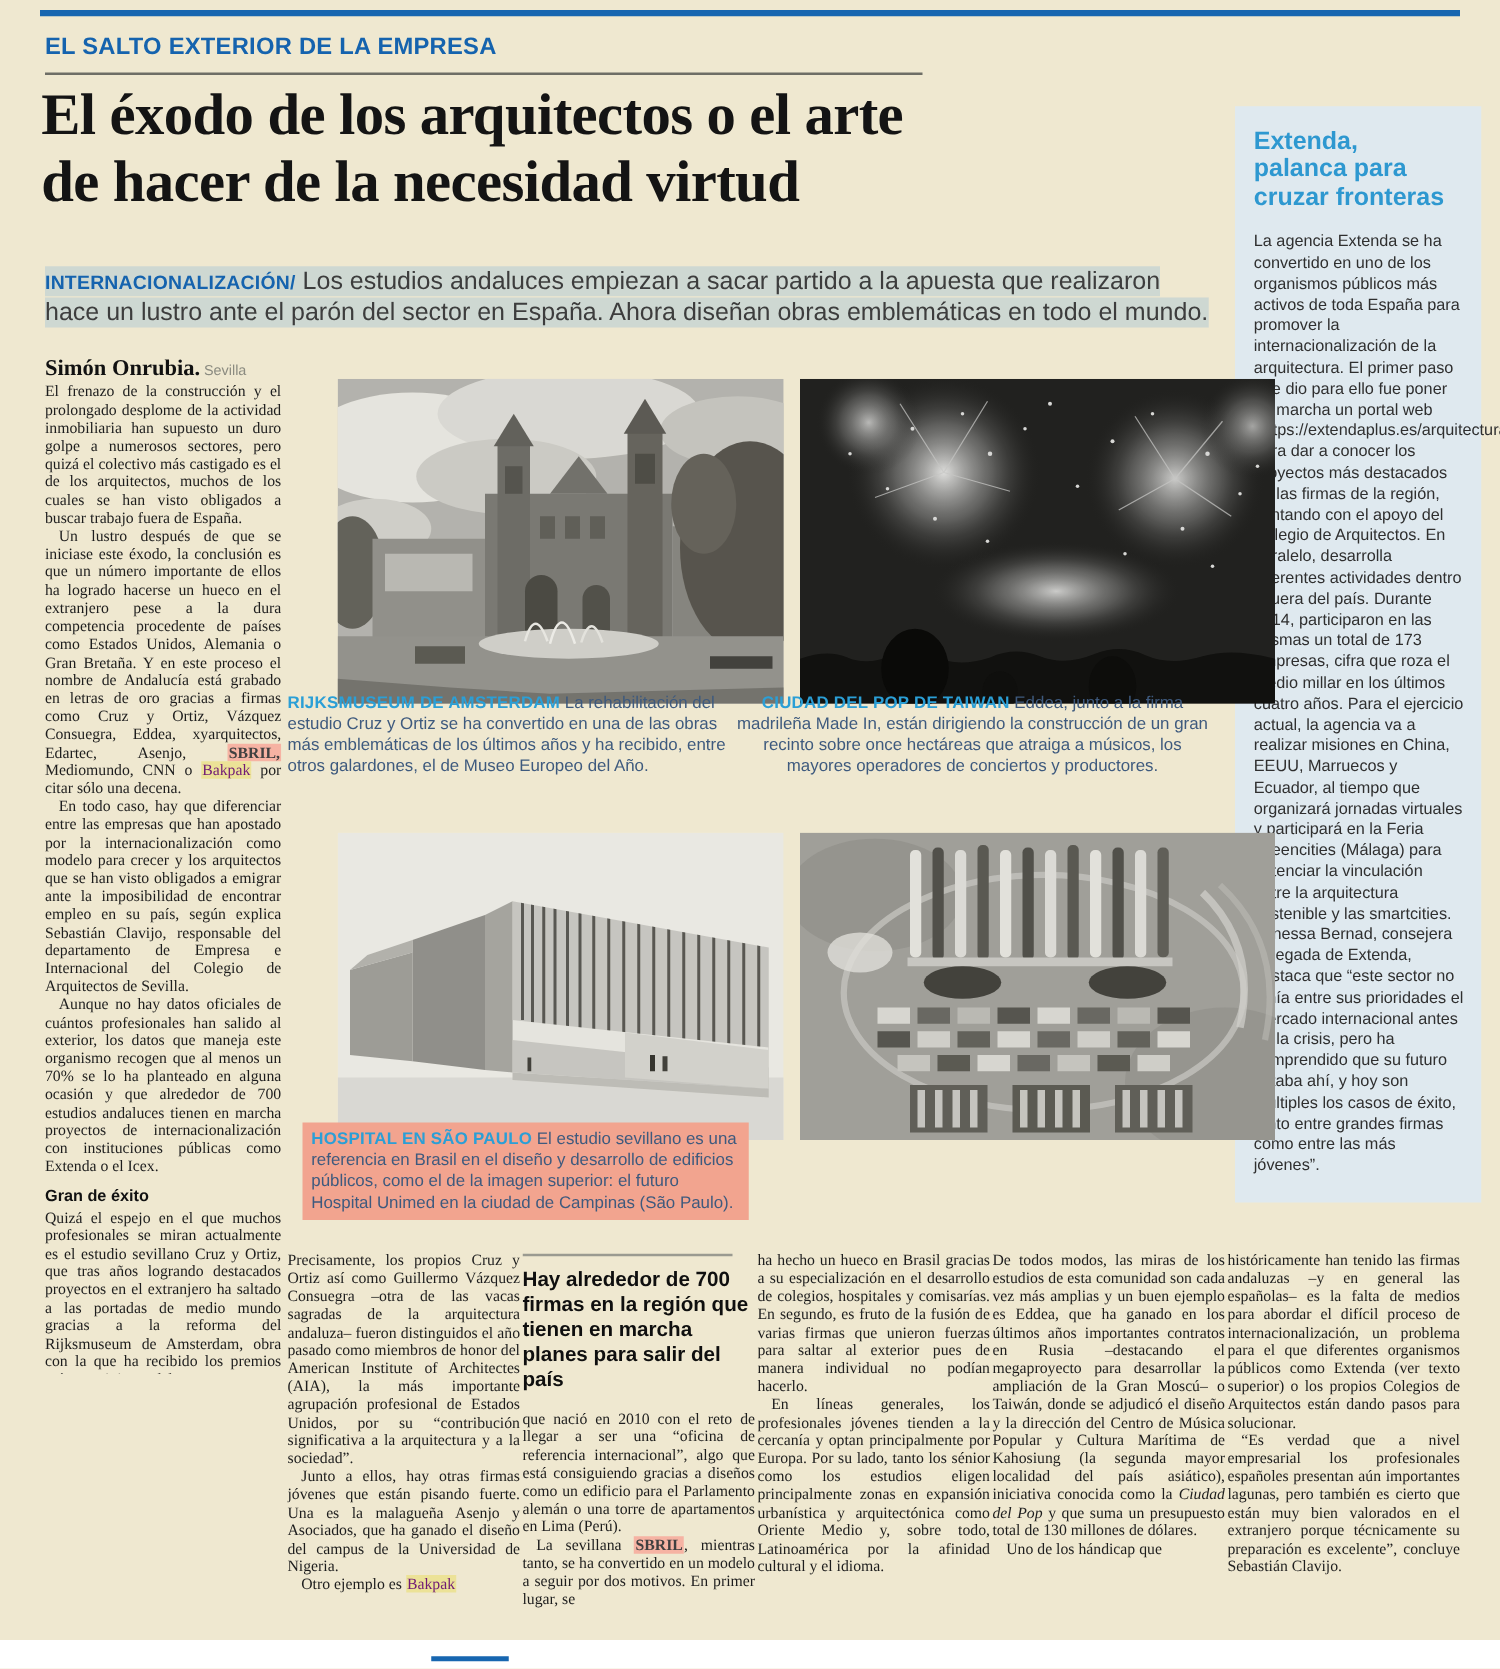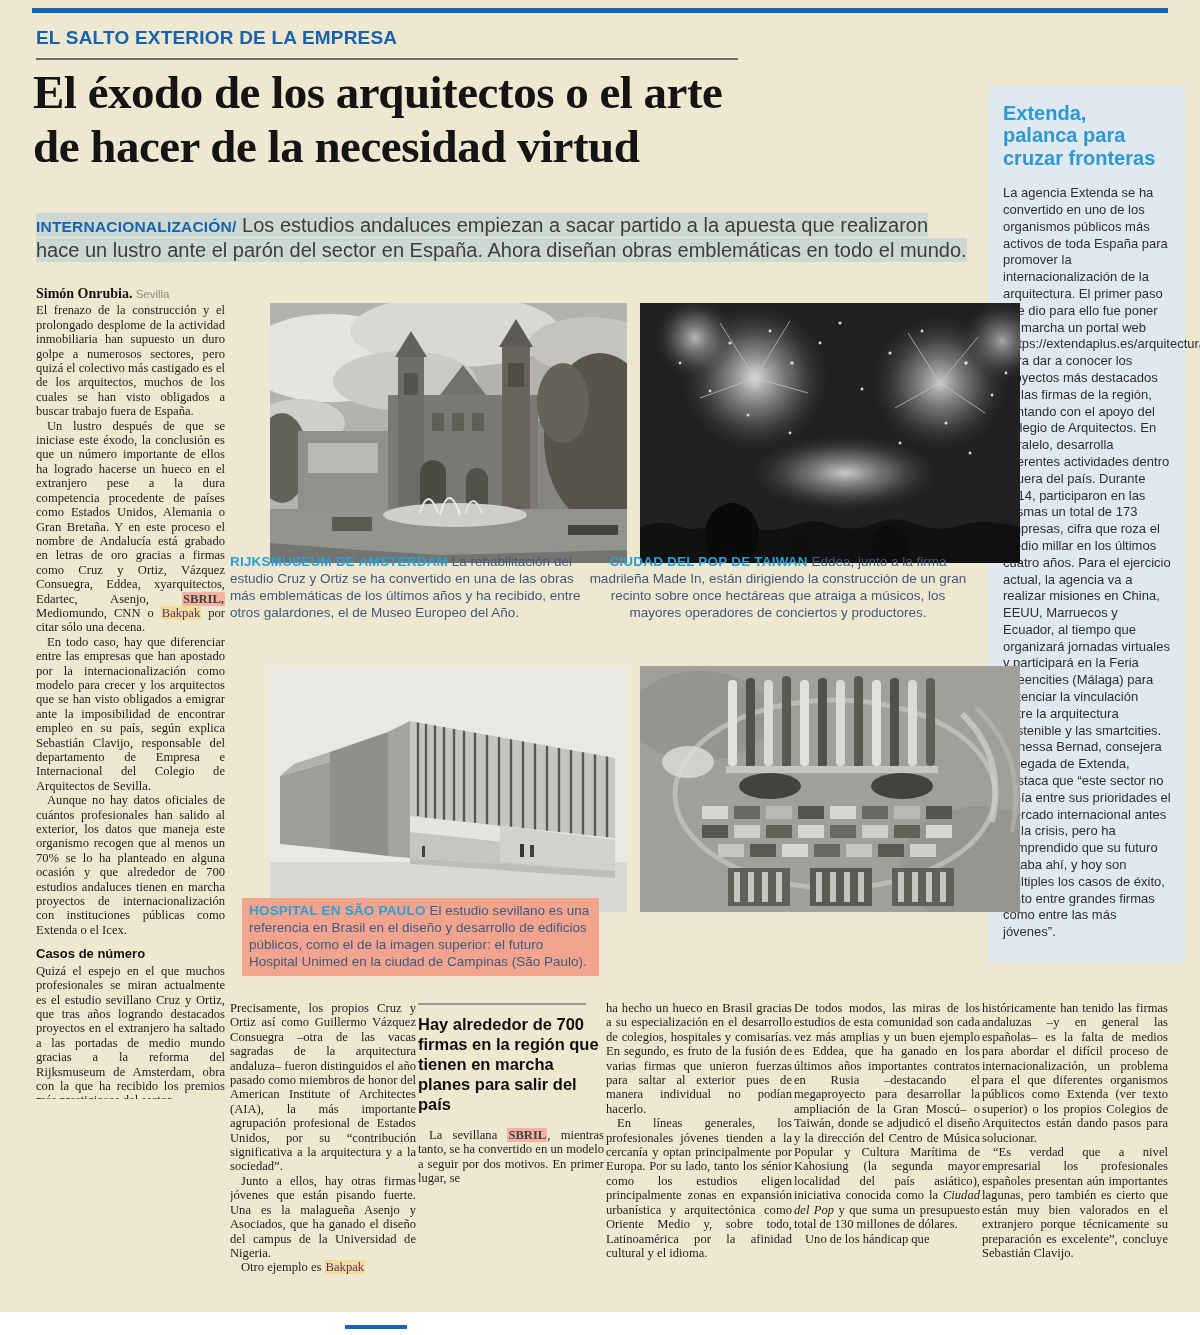--- a/index.html
+++ b/index.html
@@ -42,21 +42,21 @@
     background:#dfe9ef;padding:17px 14px 12px 15px;font-family:"Liberation Sans",sans-serif;}
   .sidebar h2{margin:0 0 16px 0;width:155px;font-size:20px;line-height:1.12;color:#2e98d0;font-weight:bold;}
   .sidebar p{margin:0;font-size:13px;line-height:16.8px;color:#2f2f2f;}
 
   
   .col{position:absolute;font-size:12.6px;line-height:14.4px;color:#1d1d1d;text-align:justify;overflow:hidden;}
   .col p{margin:0;}
   .col .ind{text-indent:11px;}
   .col1{left:36px;top:287px;width:189px;height:812px;}
   .byline{margin:0 0 2px 0 !important;text-align:left;}
-  .byline-name{font-weight:bold;font-size:14px;color:#111;}
+  .byline-name{font-weight:bold;font-size:18px;color:#111;}
   .byline-place{font-family:"Liberation Sans",sans-serif;font-size:11.5px;color:#8b8b80;}
   .subhead{font-family:"Liberation Sans",sans-serif;font-weight:bold;font-size:13px;color:#111;
     margin:10px 0 2px 0 !important;text-align:left;}
 
   .bcol1{left:230px;top:1001px;width:186px;height:312px;}
   .bcol2{left:418px;top:1001px;width:186px;height:312px;}
   .bcol3{left:606px;top:1001px;width:186px;height:312px;}
   .bcol4{left:794px;top:1001px;width:186px;height:312px;}
   .bcol5{left:982px;top:1001px;width:186px;height:312px;}
 
@@ -93,21 +93,21 @@
     <h2>Extenda, palanca para cruzar fronteras</h2>
     <p>La agencia Extenda se ha convertido en uno de los organismos públicos más activos de toda España para promover la internacionalización de la arquitectura. El primer paso que dio para ello fue poner en marcha un portal web (https://extendaplus.es/arquitecturaandalucia/) para dar a conocer los proyectos más destacados de las firmas de la región, contando con el apoyo del Colegio de Arquitectos. En paralelo, desarrolla diferentes actividades dentro y fuera del país. Durante 2014, participaron en las mismas un total de 173 empresas, cifra que roza el medio millar en los últimos cuatro años. Para el ejercicio actual, la agencia va a realizar misiones en China, EEUU, Marruecos y Ecuador, al tiempo que organizará jornadas virtuales y participará en la Feria Greencities (Málaga) para potenciar la vinculación entre la arquitectura sostenible y las smartcities. Vanessa Bernad, consejera delegada de Extenda, destaca que “este sector no tenía entre sus prioridades el mercado internacional antes de la crisis, pero ha comprendido que su futuro estaba ahí, y hoy son múltiples los casos de éxito, tanto entre grandes firmas como entre las más jóvenes”.</p>
   </aside>
 
   <div class="col col1">
     <p class="byline"><span class="byline-name">Simón Onrubia.</span> <span class="byline-place">Sevilla</span></p>
     <p>El frenazo de la construcción y el prolongado desplome de la actividad inmobiliaria han supuesto un duro golpe a numerosos sectores, pero quizá el colectivo más castigado es el de los arquitectos, muchos de los cuales se han visto obligados a buscar trabajo fuera de España.</p>
     <p class="ind"><span>Un lustro después de que se iniciase este éxodo, la conclusión es que un número importante de ellos ha logrado hacerse un hueco en el extranjero pese a la dura competencia procedente de países como Estados Unidos, Alemania o Gran Bretaña. Y en este proceso el nombre de Andalucía está grabado en letras de oro gracias a firmas como Cruz y Ortiz, Vázquez Consuegra, Eddea, xyarquitectos, Edartec, Asenjo, </span><span class="hl-pink">SBRIL,</span><span> Mediomundo, CNN o </span><span class="hl-yellow">Bakpak</span><span> por citar sólo una decena.</span></p>
     <p class="ind">En todo caso, hay que diferenciar entre las empresas que han apostado por la internacionalización como modelo para crecer y los arquitectos que se han visto obligados a emigrar ante la imposibilidad de encontrar empleo en su país, según explica Sebastián Clavijo, responsable del departamento de Empresa e Internacional del Colegio de Arquitectos de Sevilla.</p>
     <p class="ind">Aunque no hay datos oficiales de cuántos profesionales han salido al exterior, los datos que maneja este organismo recogen que al menos un 70% se lo ha planteado en alguna ocasión y que alrededor de 700 estudios andaluces tienen en marcha proyectos de internacionalización con instituciones públicas como Extenda o el Icex.</p>
-    <p class="subhead">Casos de número</p>
+    <p class="subhead">Gran de éxito</p>
     <p>Quizá el espejo en el que muchos profesionales se miran actualmente es el estudio sevillano Cruz y Ortiz, que tras años logrando destacados proyectos en el extranjero ha saltado a las portadas de medio mundo gracias a la reforma del Rijksmuseum de Amsterdam, obra con la que ha recibido los premios más prestigiosos del sector.</p>
   </div>
 
   <figure class="photo photo-rijks">
     <svg viewBox="0 0 357 260" preserveAspectRatio="none">
       <rect width="357" height="260" fill="#b2b2ae"></rect>
       <ellipse cx="60" cy="55" rx="88" ry="44" fill="#e6e6e2"></ellipse>
       <ellipse cx="185" cy="28" rx="105" ry="36" fill="#dadad6"></ellipse>
       <ellipse cx="135" cy="78" rx="72" ry="30" fill="#cbcbc7"></ellipse>
       <ellipse cx="320" cy="42" rx="62" ry="28" fill="#c3c3bf"></ellipse>
@@ -330,20 +330,21 @@
 
   <div class="col bcol1">
     <p>Precisamente, los propios Cruz y Ortiz así como Guillermo Vázquez Consuegra –otra de las vacas sagradas de la arquitectura andaluza– fueron distinguidos el año pasado como miembros de honor del American Institute of Architectes (AIA), la más importante agrupación profesional de Estados Unidos, por su “contribución significativa a la arquitectura y a la sociedad”.</p>
     <p class="ind">Junto a ellos, hay otras firmas jóvenes que están pisando fuerte. Una es la malagueña Asenjo y Asociados, que ha ganado el diseño del campus de la Universidad de Nigeria.</p>
     <p class="ind"><span>Otro ejemplo es </span><span class="hl-yellow">Bakpak</span></p>
   </div>
 
   <div class="col bcol2">
     <div class="pq-rule"></div>
     <p class="pullquote">Hay alrededor de 700 firmas en la región que tienen en marcha planes para salir del país</p>
+    <p>que nació en 2010 con el reto de llegar a ser una “oficina de referencia internacional”, algo que está consiguiendo gracias a diseños como un edificio para el Parlamento alemán o una torre de apartamentos en Lima (Perú).</p>
     <p class="ind"><span>La sevillana </span><span class="hl-pink">SBRIL</span><span>, mientras tanto, se ha convertido en un modelo a seguir por dos motivos. En primer lugar, se</span></p>
   </div>
 
   <div class="col bcol3">
     <p>ha hecho un hueco en Brasil gracias a su especialización en el desarrollo de colegios, hospitales y comisarías. En segundo, es fruto de la fusión de varias firmas que unieron fuerzas para saltar al exterior pues de manera individual no podían hacerlo.</p>
     <p class="ind">En líneas generales, los profesionales jóvenes tienden a la cercanía y optan principalmente por Europa. Por su lado, tanto los sénior como los estudios eligen principalmente zonas en expansión urbanística y arquitectónica como Oriente Medio y, sobre todo, Latinoamérica por la afinidad cultural y el idioma.</p>
   </div>
 
   <div class="col bcol4">
     <p><span>De todos modos, las miras de los estudios de esta comunidad son cada vez más amplias y un buen ejemplo es Eddea, que ha ganado en los últimos años importantes contratos en Rusia –destacando el megaproyecto para desarrollar la ampliación de la Gran Moscú– o Taiwán, donde se adjudicó el diseño y la dirección del Centro de Música Popular y Cultura Marítima de Kahosiung (la segunda mayor localidad del país asiático), iniciativa conocida como la </span><span class="italic">Ciudad del Pop</span><span> y que suma un presupuesto total de 130 millones de dólares.</span></p>

